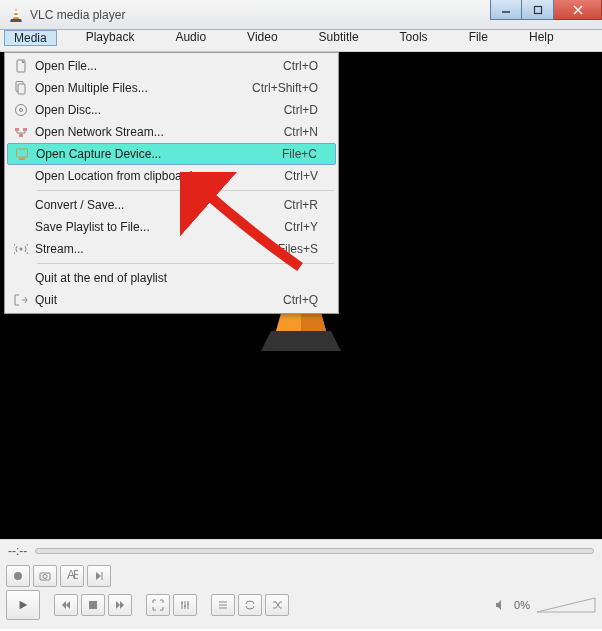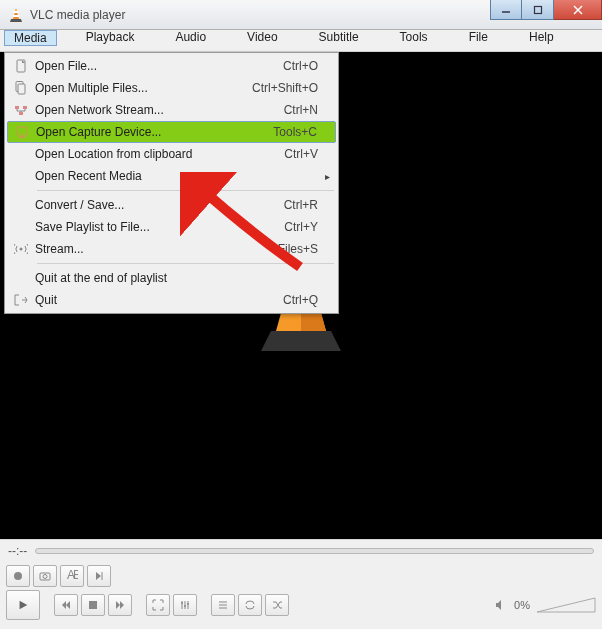--- a/index.html
+++ b/index.html
@@ -20,21 +20,21 @@
   .menuitem { padding: 0 12px; display: flex; align-items: center; color: #222; cursor: default; }
   .menuitem.active { background: #cde6f7; border: 1px solid #7da2ce; padding: 0 9px; }
 
   
   .stage { position: relative; height: 487px; background: #000; }
   .vlc-cone { position: absolute; left: 50%; top: 50%; transform: translate(-50%, -50%); }
 
   
   .dropdown { position: absolute; left: 4px; top: 0; width: 335px; background: #f0f0f0; border: 1px solid #999; box-shadow: 2px 2px 4px rgba(0,0,0,0.25); z-index: 10; padding: 2px; }
   .dd-item { display: flex; align-items: center; height: 22px; padding-right: 18px; position: relative; }
-  .dd-item.highlight { background: #84cc16; border: 1px solid #7da2ce; border-radius: 2px; }
+  .dd-item.highlight { background: #5eead4; border: 1px solid #7da2ce; border-radius: 2px; }
   .dd-icon { width: 28px; display: flex; justify-content: center; align-items: center; }
   .dd-label { flex: 1; color: #222; white-space: nowrap; }
   .dd-shortcut { color: #444; margin-left: 12px; }
   .dd-sep { height: 1px; background: #d0d0d0; margin: 3px 2px 3px 30px; }
   .dd-sub::after { content: "▸"; position: absolute; right: 6px; font-size: 10px; color: #444; }
 
   
   .arrow-ann { position: absolute; left: 180px; top: 120px; z-index: 20; pointer-events: none; }
 
   
@@ -119,47 +119,53 @@
             <rect x="2" y="0.5" width="7" height="10" rx="1" fill="none" stroke="#888"></rect>
             <rect x="4" y="3" width="7" height="10" rx="1" fill="#f0f0f0" stroke="#888"></rect>
           </svg>
         </span>
         <span class="dd-label">Open Multiple Files...</span>
         <span class="dd-shortcut">Ctrl+Shift+O</span>
       </div>
       <div class="dd-item">
         <span class="dd-icon">
           <svg width="14" height="14" viewBox="0 0 14 14">
+            <circle cx="7" cy="7" r="5.5" fill="none" stroke="#888"></circle>
+            <circle cx="7" cy="7" r="1.5" fill="none" stroke="#888"></circle>
+          </svg>
+        </span>
+        <span class="dd-label">Open Disc...</span>
+        <span class="dd-shortcut">Ctrl+D</span>
+      </div>
+      <div class="dd-item">
+        <span class="dd-icon">
+          <svg width="14" height="14" viewBox="0 0 14 14">
             <rect x="1" y="3" width="4" height="3" fill="#d88"></rect>
             <rect x="9" y="3" width="4" height="3" fill="#d88"></rect>
             <rect x="5" y="9" width="4" height="3" fill="#d88"></rect>
             <path d="M3 6 L3 8 L11 8 L11 6 M7 8 L7 9" fill="none" stroke="#888"></path>
           </svg>
         </span>
         <span class="dd-label">Open Network Stream...</span>
         <span class="dd-shortcut">Ctrl+N</span>
       </div>
       <div class="dd-item highlight">
         <span class="dd-icon">
           <svg width="14" height="14" viewBox="0 0 14 14">
             <rect x="1.5" y="2" width="11" height="8" rx="1" fill="none" stroke="#c79b4b"></rect>
             <rect x="4" y="11" width="6" height="2" fill="#c79b4b"></rect>
           </svg>
         </span>
         <span class="dd-label">Open Capture Device...</span>
-        <span class="dd-shortcut">Tools+C</span>
+        <span class="dd-shortcut">File+C</span>
       </div>
       <div class="dd-item">
         <span class="dd-icon"></span>
         <span class="dd-label">Open Location from clipboard</span>
         <span class="dd-shortcut">Ctrl+V</span>
-      </div>
-      <div class="dd-item dd-sub">
-        <span class="dd-icon"></span>
-        <span class="dd-label">Open Recent Media</span>
       </div>
       <div class="dd-sep"></div>
       <div class="dd-item">
         <span class="dd-icon"></span>
         <span class="dd-label">Convert / Save...</span>
         <span class="dd-shortcut">Ctrl+R</span>
       </div>
       <div class="dd-item">
         <span class="dd-icon"></span>
         <span class="dd-label">Save Playlist to File...</span>

